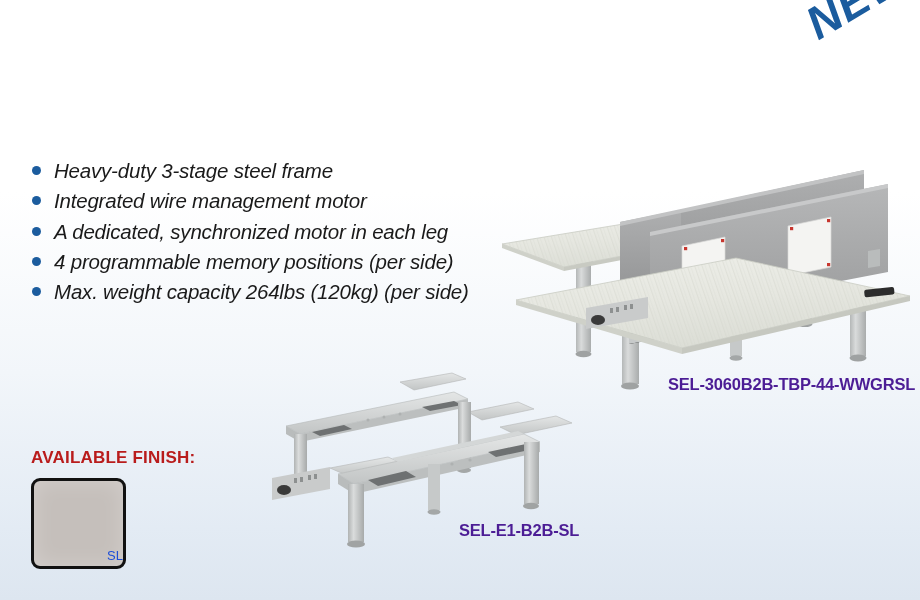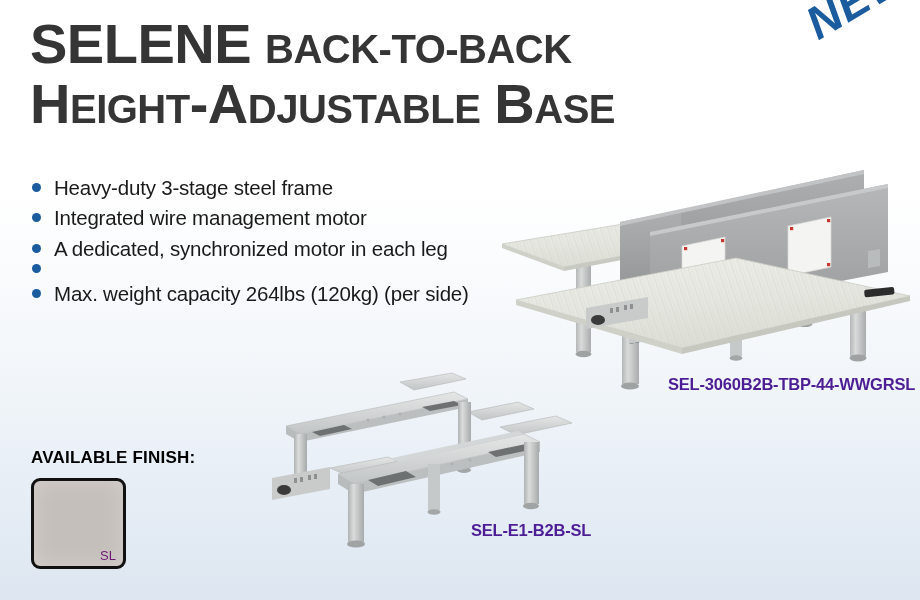--- a/index.html
+++ b/index.html
@@ -21,81 +21,74 @@
 
   
   .new-badge {
     position:absolute; left:796px; top:4px;
     font-size:46px; font-weight:bold; font-style:italic;
     color:#1b5c9e; letter-spacing:1px;
     transform:rotate(-31deg); transform-origin:left top;
   }
 
   
-  .bullets { position:absolute; left:32px; top:176px; width:545px; }
+  .bullets { position:absolute; left:32px; top:159px; width:545px;font-style:italic; }
   .bullet-row { display:flex; align-items:baseline; margin-bottom:6.5px; }
   .bullet-dot {
     width:9px; height:9px; border-radius:50%; background:#1b5c9e;
     flex:0 0 9px; margin-right:13px; position:relative; top:-3px;
   }
   .bullet-text { font-size:20.5px; color:#1a1a1a; line-height:1.16; letter-spacing:-0.2px; }
 
   
   .finish-block { position:absolute; left:31px; top:448px; }
-  .finish-label { font-size:17px; font-weight:bold; color:#000000; letter-spacing:0.2px; }
+  .finish-label { font-size:17px; font-weight:bold; color:#b91c1c; letter-spacing:0.2px; }
   .swatch {
     margin-top:10px; width:95px; height:91px; border:3px solid #111;
     border-radius:9px; background:#c5bfbb; position:relative;
     box-shadow:inset 0 0 22px rgba(255,255,255,.25);
   }
   .swatch-code {
-    position:absolute; right:7px; bottom:3px;
-    font-size:13px; color:#701a75; font-weight:normal;
+    position:absolute; right:0; bottom:3px;
+    font-size:13px; color:#1d4ed8; font-weight:normal;
   }
 
   
   .fig { position:absolute; }
   #fig-desk  { left:498px; top:148px; width:422px; height:250px; }
   #fig-frame { left:272px; top:372px; width:380px; height:180px; }
 
   .code-label { position:absolute; font-size:16.5px; font-weight:bold; color:#4c1d95; letter-spacing:-0.2px; white-space:nowrap; }
   #code-desk  { left:668px; top:375px; }
-  #code-frame { left:459px; top:521px;margin-left:12px; }
+  #code-frame { left:459px; top:521px; }
 </style>
 </head>
 <body>
 
 <div class="poster">
 
   <div class="new-badge">NEW</div>
 
-  <div class="title-block">
-    <div class="title-line l1">
-      <span class="t-big">SELENE</span><span class="t-gap"></span><span class="t-small">BACK-TO-BACK</span>
-    </div>
-    <div class="title-line l2">
-      <span class="t-big">H</span><span class="t-small">EIGHT</span><span class="t-big">-A</span><span class="t-small">DJUSTABLE</span><span class="t-gap"></span><span class="t-big">B</span><span class="t-small">ASE</span>
-    </div>
-  </div>
 
   <div class="bullets">
     <div class="bullet-row">
       <span class="bullet-dot"></span>
       <span class="bullet-text">Heavy-duty 3-stage steel frame</span>
     </div>
     <div class="bullet-row">
       <span class="bullet-dot"></span>
       <span class="bullet-text">Integrated wire management motor</span>
     </div>
     <div class="bullet-row">
       <span class="bullet-dot"></span>
       <span class="bullet-text">A dedicated, synchronized motor in each leg</span>
     </div>
     <div class="bullet-row">
       <span class="bullet-dot"></span>
+      <span class="bullet-text">4 programmable memory positions (per side)</span>
     </div>
     <div class="bullet-row">
       <span class="bullet-dot"></span>
       <span class="bullet-text">Max. weight capacity 264lbs (120kg) (per side)</span>
     </div>
   </div>
 
   <div class="finish-block">
     <div class="finish-label">AVAILABLE FINISH:</div>
     <div class="swatch">

